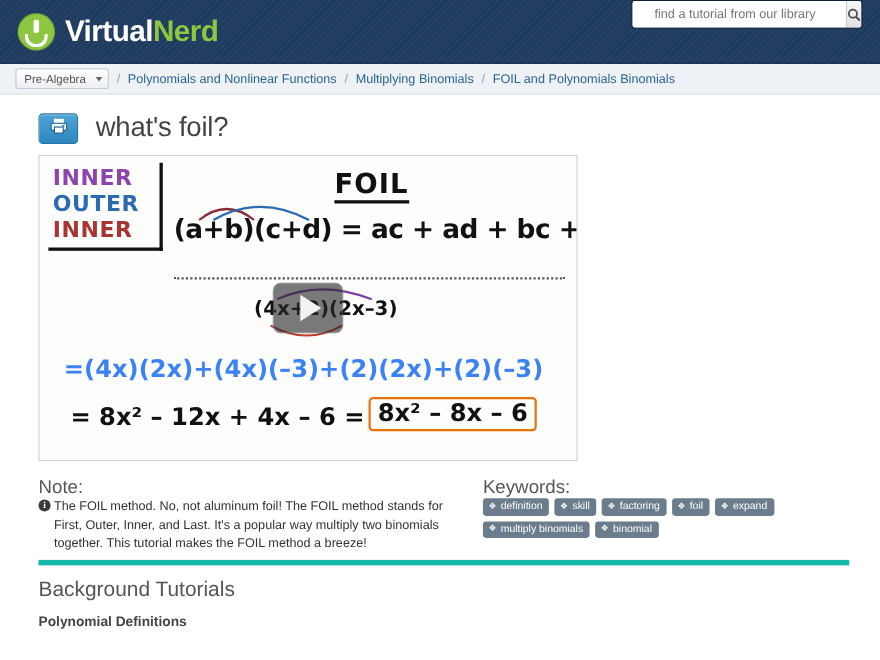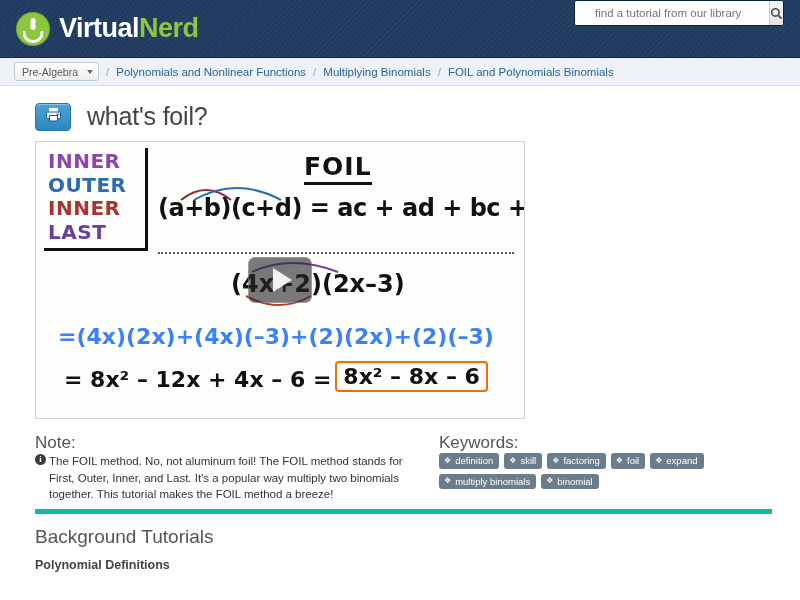--- a/index.html
+++ b/index.html
@@ -118,21 +118,21 @@
     position: absolute; left: 122px; top: 52px;
     font-family: "DejaVu Sans", sans-serif; font-weight: bold; font-size: 24px;
     color: #111; white-space: nowrap; letter-spacing: -0.5px;
   }
   .dashes {
     position: absolute; left: 122px; right: 10px; top: 110px;
     border-top: 2px dotted #555;
   }
   .eq2 {
     position: absolute; left: 195px; top: 128px;
-    font-family: "DejaVu Sans", sans-serif; font-weight: bold; font-size: 24px;
+    font-family: "DejaVu Sans", sans-serif; font-weight: bold; font-size: 18px;
     color: #111; white-space: nowrap;
   }
   .eq3 {
     position: absolute; left: 22px; top: 182px;
     font-family: "DejaVu Sans", sans-serif; font-weight: bold; font-size: 22px;
     color: #3b82f6; white-space: nowrap;
   }
   .eq4 {
     position: absolute; left: 28px; top: 219px;
     font-family: "DejaVu Sans", sans-serif; font-weight: bold; font-size: 22px;
@@ -239,21 +239,20 @@
     <h1 class="page-title">what's foil?</h1>
   </div>
 
   <div class="video">
     <div class="vid-canvas">
 
       <div class="foil-col">
         <div class="c-first">INNER</div>
         <div class="c-outer">OUTER</div>
         <div class="c-inner">INNER</div>
-        <div class="c-last">LAST</div>
       </div>
 
       <div class="foil-title">FOIL</div>
 
       <svg style="position:absolute;left:140px;top:38px;" width="180" height="22">
         <path d="M5 20 Q 30 0 55 20" fill="none" stroke="#8b2c3a" stroke-width="2"></path>
         <path d="M18 20 Q 60 -4 105 20" fill="none" stroke="#2b6cb0" stroke-width="2"></path>
       </svg>
 
       <div class="eq1">

